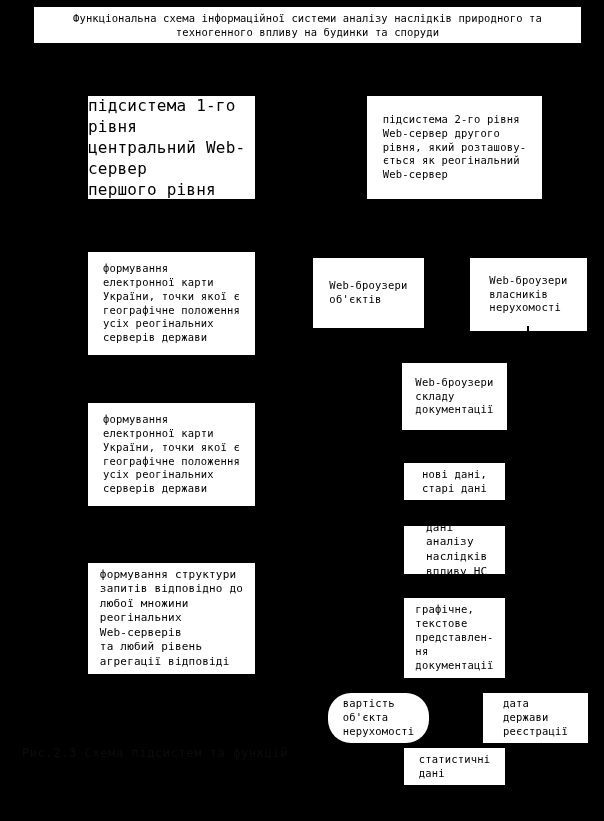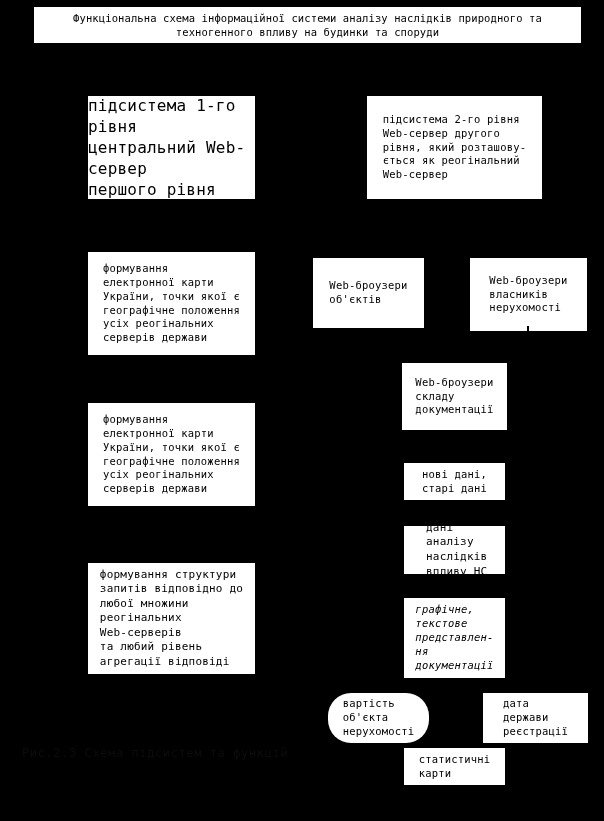--- a/index.html
+++ b/index.html
@@ -73,21 +73,21 @@
   #b-sub1  { left: 88px;  top: 96px;  width: 167px; height: 103px; font-size: 16px; }
   #b-sub2  { left: 367px; top: 96px;  width: 175px; height: 103px; font-size: 10.5px; }
   #b-map1  { left: 88px;  top: 252px; width: 167px; height: 103px; font-size: 10.5px; }
   #b-brobj { left: 313px; top: 258px; width: 111px; height: 70px;  font-size: 10.5px; }
   #b-brown { left: 470px; top: 258px; width: 117px; height: 73px;  font-size: 10.5px; }
   #b-brdoc { left: 402px; top: 363px; width: 105px; height: 67px;  font-size: 10.5px; }
   #b-map2  { left: 88px;  top: 403px; width: 167px; height: 103px; font-size: 10.5px; }
   #b-data  { left: 404px; top: 463px; width: 101px; height: 37px;  font-size: 10.5px; }
   #b-anal  { left: 404px; top: 526px; width: 101px; height: 48px;  font-size: 11px; padding-left: 22px; }
   #b-query { left: 88px;  top: 563px; width: 167px; height: 111px; font-size: 11px; }
-  #b-graph { left: 404px; top: 598px; width: 101px; height: 80px;  font-size: 10.5px; font-style: italic; }
+  #b-graph { left: 404px; top: 598px; width: 101px; height: 80px;  font-size: 10.5px; }
   #b-cost  { left: 328px; top: 693px; width: 101px; height: 50px;  font-size: 10.5px; border-radius: 23px; }
   #b-date  { left: 483px; top: 693px; width: 105px; height: 50px;  font-size: 10.5px; }
   #b-stat  { left: 404px; top: 748px; width: 101px; height: 37px;  font-size: 10.5px; }
   #dot-own { left: 527px; top: 326px; }
 </style>
 </head>
 <body>
 
 <div class="canvas">
 
@@ -153,17 +153,17 @@
 
   <div class="box" id="b-cost">вартість
 об'єкта
 нерухомості</div>
 
   <div class="box" id="b-date">дата
 держави
 реєстрації</div>
 
   <div class="box" id="b-stat">статистичні
-карти</div>
+дані</div>
 
   <div class="caption">Рис.2.3 Схема підсистем та функцій</div>
 
 </div>
 
 </body></html>

